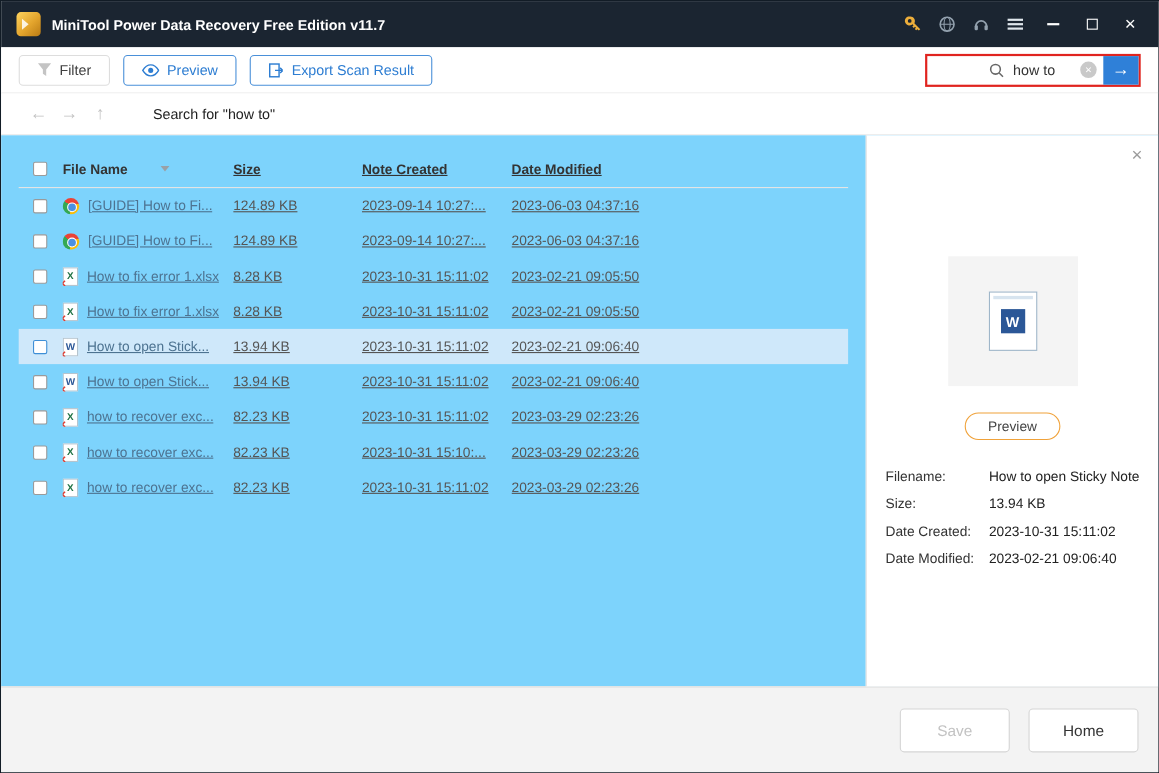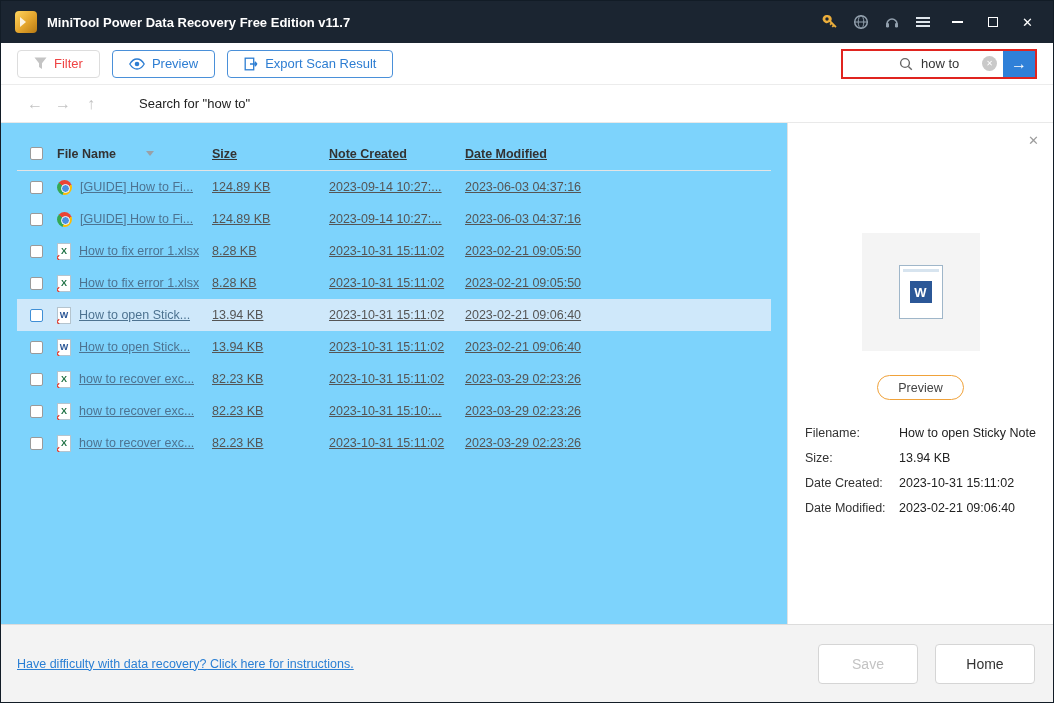--- a/index.html
+++ b/index.html
@@ -25,21 +25,21 @@
   .min-glyph { width:11px; height:2px; background:#fff; }
   .max-glyph { width:10px; height:10px; border:1.5px solid #fff; }
   .x-glyph::before { content:'\2715'; color:#fff; font-size:13px; line-height:1; }
 
   
   .toolbar { height:42px; background:#fff; display:flex; align-items:center; gap:12px;
              padding:0 16px; border-bottom:1px solid #ececec; flex:none; }
   .btn { height:28px; display:inline-flex; align-items:center; gap:7px; padding:0 16px;
          border:1px solid; border-radius:4px; background:#fff; font-size:13px; cursor:pointer;
          font-family:"Liberation Sans", sans-serif; }
-  .btn-filter { border-color:#dddddd; color:#ef4444; }
+  .btn-filter { border-color:#dddddd; color:#404040; }
   .btn-blue { border-color:#4a90d9; color:#2d7dd2; }
   .btn svg { flex:none; }
 
   .search-wrap { margin-left:auto; display:flex; align-items:stretch; border:2px solid #e0241f;
                  height:30px; width:196px; background:#fff; }
   .search-inner { display:flex; align-items:center; flex:1; gap:6px; padding:0 6px 0 8px; min-width:0;margin-left:48px; }
   .search-input { border:none; outline:none; font-size:13px; color:#333; width:86px; flex:1; min-width:0;
                   font-family:"Liberation Sans", sans-serif; background:transparent; }
   .clear-btn { width:15px; height:15px; border-radius:50%; background:#c9c9c9; color:#fff;
                display:flex; align-items:center; justify-content:center; cursor:pointer; flex:none; }
@@ -369,21 +369,20 @@
         <div class="drow">
           <span class="dlabel">Date Modified:</span>
           <span class="dvalue">2023-02-21 09:06:40</span>
         </div>
       </div>
     </div>
   </div>
 
   <div class="footer">
     <div class="fleft">
-      <span class="flink">Have difficulty with data recovery? Click here for instructions.</span>
     </div>
     <div class="fbtns">
       <button class="fbtn save">Save</button>
       <button class="fbtn home">Home</button>
     </div>
   </div>
 
 </div>
 
 </body></html>

